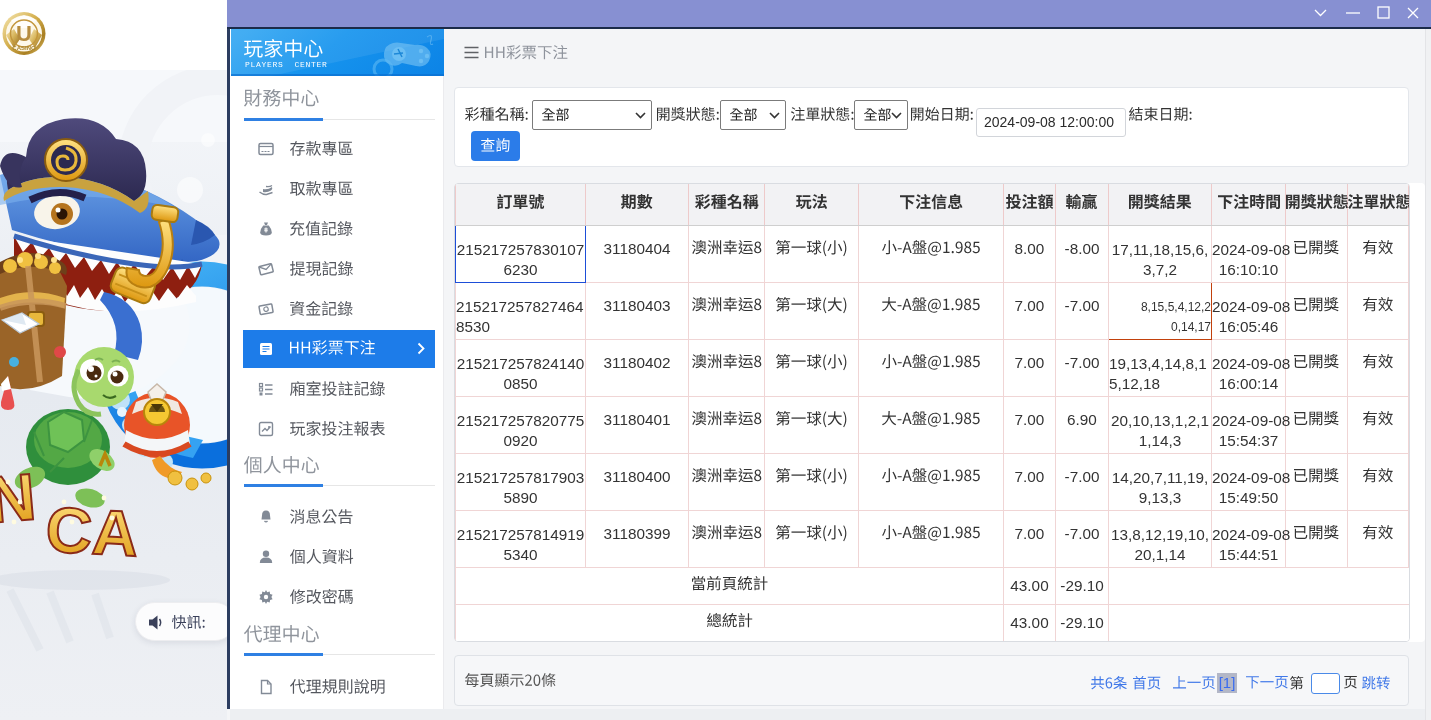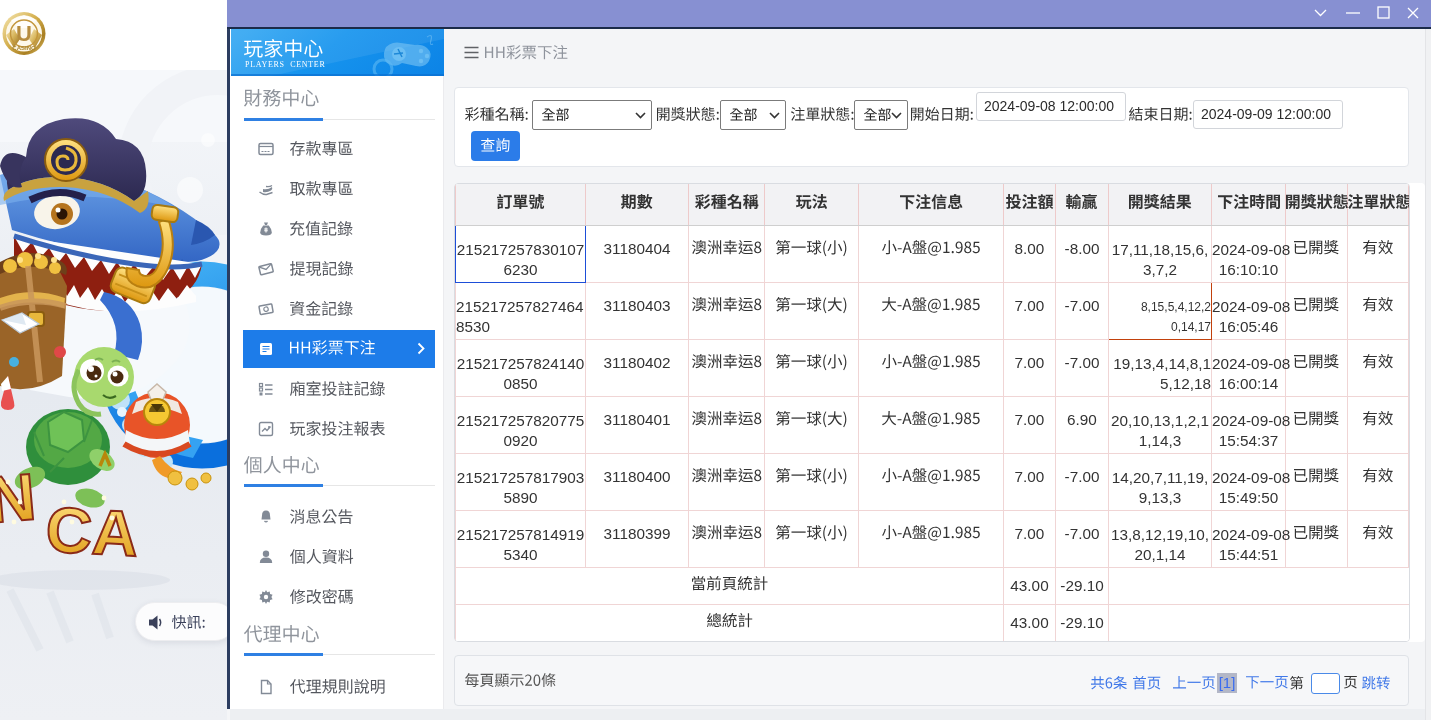--- a/index.html
+++ b/index.html
@@ -219,21 +219,21 @@
       <div class="abs" style="left:17px;top:10px;color:#fff">
         <svg width="79" height="19" viewBox="0 0 79 19">
           <g fill="currentColor" transform="translate(-0.68,16.94) scale(0.02000)">
             <use href="#gd" x="0"></use>
             <use href="#ge" x="1000"></use>
             <use href="#gf" x="2000"></use>
             <use href="#gg" x="3000"></use>
           </g>
         </svg>
       </div>
-      <div class="abs" style="left:18px;top:31px;color:#fff;font-size:8px;letter-spacing:0.7px;font-family:Liberation Serif, serif">PLAYERS&nbsp; CENTER</div>
+      <div class="abs" style="left:18px;top:31px;color:#fff;font-size:8px;letter-spacing:0.7px;font-family:Liberation Mono, monospace">PLAYERS&nbsp; CENTER</div>
       <div class="abs" style="left:17px;top:60px;color:#8f949c">
         <svg width="75" height="18" viewBox="0 0 75 18">
           <g fill="currentColor" transform="translate(-0.63,15.98) scale(0.01900)">
             <use href="#gh" x="0"></use>
             <use href="#gi" x="1000"></use>
             <use href="#gf" x="2000"></use>
             <use href="#gg" x="3000"></use>
           </g>
         </svg>
       </div>
@@ -570,33 +570,32 @@
       <svg width="62" height="14" viewBox="0 0 62 14">
         <g fill="currentColor" transform="translate(-1.33,12.62) scale(0.01500)">
           <use href="#gad" x="0"></use>
           <use href="#gai" x="1000"></use>
           <use href="#gaj" x="2000"></use>
           <use href="#gak" x="3000"></use>
           <use href="#gc" x="4000"></use>
         </g>
       </svg>
     </div>
-    <div class="abs" style="left:749px;top:92px;width:150px;height:29px;background:#fff;border:1px solid #d2d5da;border-radius:3px;font-size:14px;color:#2b2b2b;line-height:27px;padding-left:7px;white-space:nowrap;font-family:'Liberation Sans'">2024-09-08 12:00:00</div>
+    <div class="abs" style="left:749px;top:108px;width:150px;height:29px;background:#fff;border:1px solid #d2d5da;border-radius:3px;font-size:14px;color:#2b2b2b;line-height:27px;padding-left:7px;white-space:nowrap;font-family:'Liberation Sans'">2024-09-08 12:00:00</div>
     <div class="abs" style="left:902px;top:107px;color:#333">
       <svg width="63" height="14" viewBox="0 0 63 14">
         <g fill="currentColor" transform="translate(-0.51,12.64) scale(0.01500)">
           <use href="#gal" x="0"></use>
           <use href="#gam" x="1000"></use>
           <use href="#gaj" x="2000"></use>
           <use href="#gak" x="3000"></use>
           <use href="#gc" x="4000"></use>
         </g>
       </svg>
     </div>
-    <div class="abs" style="left:966px;top:100px;width:150px;height:29px;background:#fff;border:1px solid #d2d5da;border-radius:3px;font-size:14px;color:#2b2b2b;line-height:27px;padding-left:7px;white-space:nowrap;font-family:'Liberation Sans'">2024-09-09 12:00:00</div>
     <div class="abs" style="left:244px;top:131px;width:49px;height:30px;background:#2b7ce9;border-radius:4px;color:#fff">
       <div class="abs" style="left:10px;top:7px">
         <svg width="29" height="14" viewBox="0 0 29 14">
           <g fill="currentColor" transform="translate(-0.65,12.69) scale(0.01500)">
             <use href="#gan" x="0"></use>
             <use href="#gao" x="1000"></use>
           </g>
         </svg>
       </div>
     </div>
@@ -838,21 +837,21 @@
                     <use href="#gbt" x="2955"></use>
                     <use href="#gbu" x="3901"></use>
                     <use href="#gbv" x="4456"></use>
                     <use href="#gbw" x="4734"></use>
                     <use href="#gbl" x="5289"></use>
                     <use href="#gbx" x="5844"></use>
                   </g>
                 </svg></div></td>
             <td style="border:1px solid #f0d5d5;text-align:center;vertical-align:top;padding-top:14px;font-size:15.3px;color:#333;font-family:'Liberation Sans'">7.00</td>
             <td style="border:1px solid #f0d5d5;text-align:center;vertical-align:top;padding-top:14px;font-size:15.3px;color:#333;font-family:'Liberation Sans'">-7.00</td>
-            <td style="border:1px solid #f0d5d5;text-align:right;vertical-align:top;padding-top:14px;font-size:15.3px;color:#333;line-height:20px;font-family:'Liberation Sans'">19,13,4,14,8,1<br>5,12,18</td>
+            <td style="border:1px solid #f0d5d5;text-align:left;vertical-align:top;padding-top:14px;font-size:15.3px;color:#333;line-height:20px;font-family:'Liberation Sans'">19,13,4,14,8,1<br>5,12,18</td>
             <td style="border:1px solid #f0d5d5;text-align:center;vertical-align:top;padding-top:14px;font-size:15.3px;color:#333;line-height:20px;font-family:'Liberation Sans';white-space:nowrap">2024-09-08<br>16:00:14</td>
             <td style="border:1px solid #f0d5d5;text-align:center;vertical-align:top;padding-top:14px;"><div style="display:inline-block;color:#333"><svg width="45" height="15" viewBox="0 0 45 15">
                   <g fill="currentColor" transform="translate(-1.44,13.07) scale(0.01550)">
                     <use href="#gby" x="0"></use>
                     <use href="#gad" x="1000"></use>
                     <use href="#gae" x="2000"></use>
                   </g>
                 </svg></div></td>
             <td style="border:1px solid #f0d5d5;text-align:center;vertical-align:top;padding-top:14px;"><div style="display:inline-block;color:#333"><svg width="30" height="15" viewBox="0 0 30 15">
                   <g fill="currentColor" transform="translate(-0.67,13.04) scale(0.01550)">

